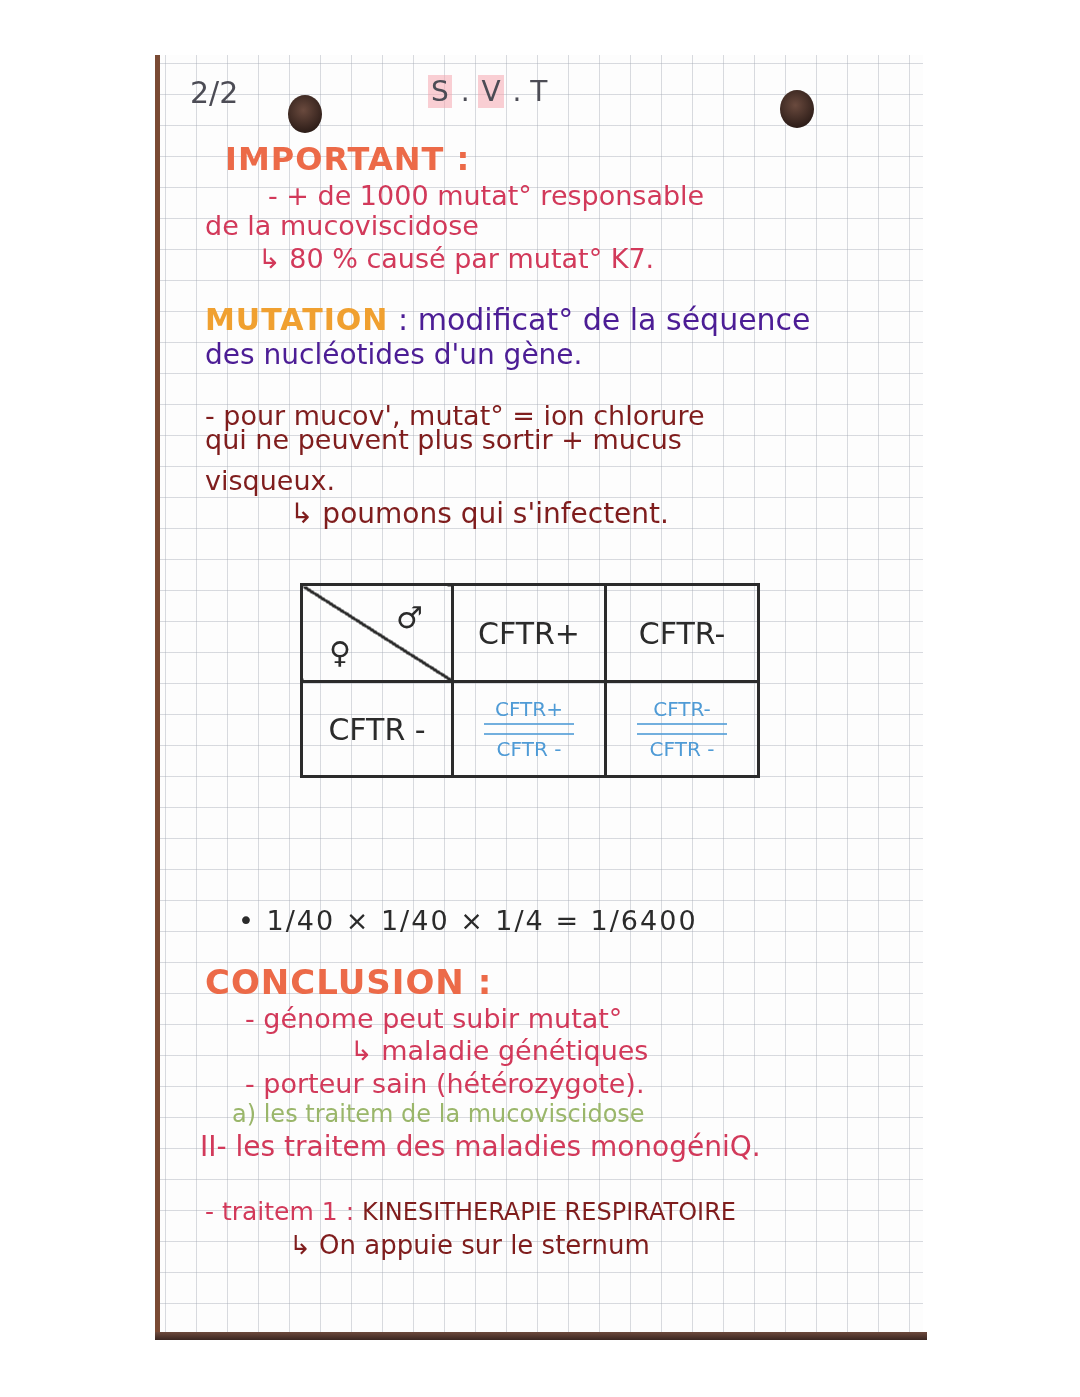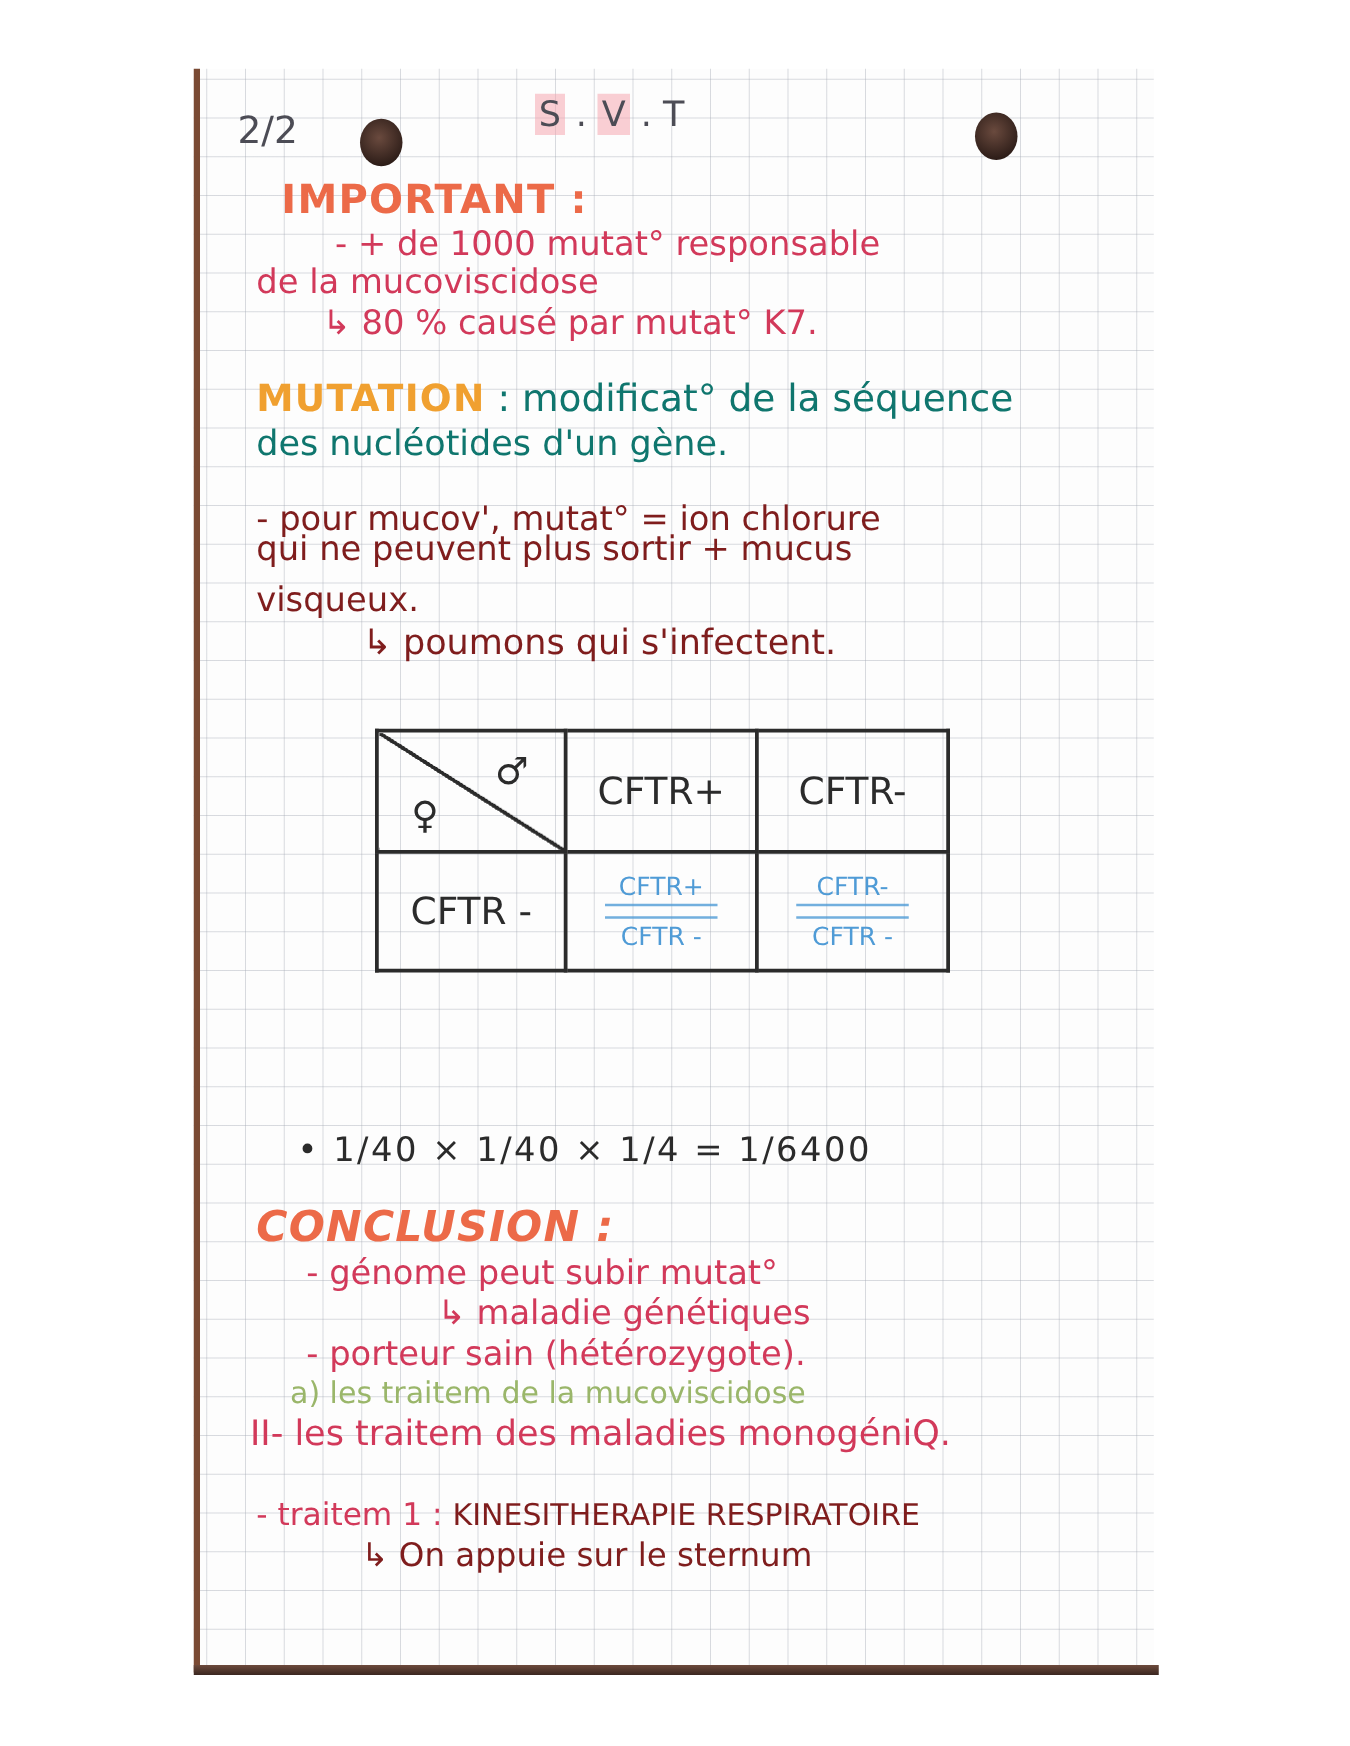--- a/index.html
+++ b/index.html
@@ -14,21 +14,21 @@
     background-size:31px 31px;
     background-position:10px 8px;
   }
   .margin-edge { position:absolute; left:155px; top:55px; width:5px; height:1283px; background:#7a4a34; }
   .bottom-edge { position:absolute; left:155px; top:1332px; width:772px; height:8px;
                  background:linear-gradient(#6d4a3c,#3a2620); }
   .hole { position:absolute; width:34px; height:38px; border-radius:50%;
           background:radial-gradient(circle at 45% 40%, #6a4a3e, #2d1d18 75%); }
   .hw { position:absolute; white-space:nowrap; font-family:"DejaVu Sans", sans-serif; }
   .pink { color:#d2395a; }
-  .orange { color:#0f766e; }
+  .orange { color:#4c1d95; }
   .coral { color:#ec6a48; }
   .purple { color:#7f1d1d; }
   .black { color:#2b2b2b; }
   .green { color:#9ab66a; }
   .gray { color:#4c4c55; }
   .heading { font-weight:bold; letter-spacing:1px; }
   .svt span.hl { background:rgba(245,160,170,0.5); padding:0 3px; }
 
   table.punnett { position:absolute; left:300px; top:583px; border-collapse:collapse;
                   border:3px solid #2b2b2b; }
@@ -46,21 +46,21 @@
 </style>
 </head>
 <body>
 
 <div class="page"></div>
 <div class="margin-edge"></div>
 <div class="bottom-edge"></div>
 <div class="hole" style="left:288px;top:95px;"></div>
 <div class="hole" style="left:780px;top:90px;"></div>
 
-<div class="hw gray" style="left:190px;top:87px;font-size:30px;">2/2</div>
+<div class="hw gray" style="left:190px;top:75px;font-size:30px;">2/2</div>
 <div class="hw svt gray" style="left:428px;top:75px;font-size:28px;">
   <span class="hl">S</span> .
   <span class="hl">V</span> .
   <span>T</span>
 </div>
 
 <div class="hw coral heading" style="left:225px;top:140px;font-size:32px;">IMPORTANT :</div>
 <div class="hw pink" style="left:268px;top:180px;font-size:27px;">- + de 1000 mutat° responsable</div>
 <div class="hw pink" style="left:205px;top:210px;font-size:27px;">de la mucoviscidose</div>
 <div class="hw pink" style="left:258px;top:243px;font-size:27px;">↳ 80 % causé par mutat° K7.</div>
@@ -103,21 +103,21 @@
       <span class="bar"></span>
       <span>CFTR -</span>
     </div>
         </td>
   </tr>
 </tbody>
   </table>
 
 <div class="hw black" style="left:238px;top:905px;font-size:27px;letter-spacing:2px;">• 1/40 × 1/40 × 1/4 = 1/6400</div>
 
-<div class="hw coral heading" style="left:205px;top:962px;font-size:34px;font-style:italic;">CONCLUSION :</div>
+<div class="hw coral heading" style="left:205px;top:962px;font-size:34px;">CONCLUSION :</div>
 <div class="hw pink" style="left:245px;top:1003px;font-size:27px;">- génome peut subir mutat°</div>
 <div class="hw pink" style="left:350px;top:1035px;font-size:27px;">↳ maladie génétiques</div>
 <div class="hw pink" style="left:245px;top:1068px;font-size:27px;">- porteur sain (hétérozygote).</div>
 
 <div class="hw pink" style="left:200px;top:1130px;font-size:28px;">II- les traitem des maladies monogéniQ.</div>
 <div class="hw green" style="left:232px;top:1100px;font-size:24px;">a) les traitem de la mucoviscidose</div>
 <div class="hw" style="left:205px;top:1197px;font-size:25px;">
   <span class="pink">- traitem 1 :</span>
   <span class="purple" style="font-size:24px;">KINESITHERAPIE RESPIRATOIRE</span>
 </div>

